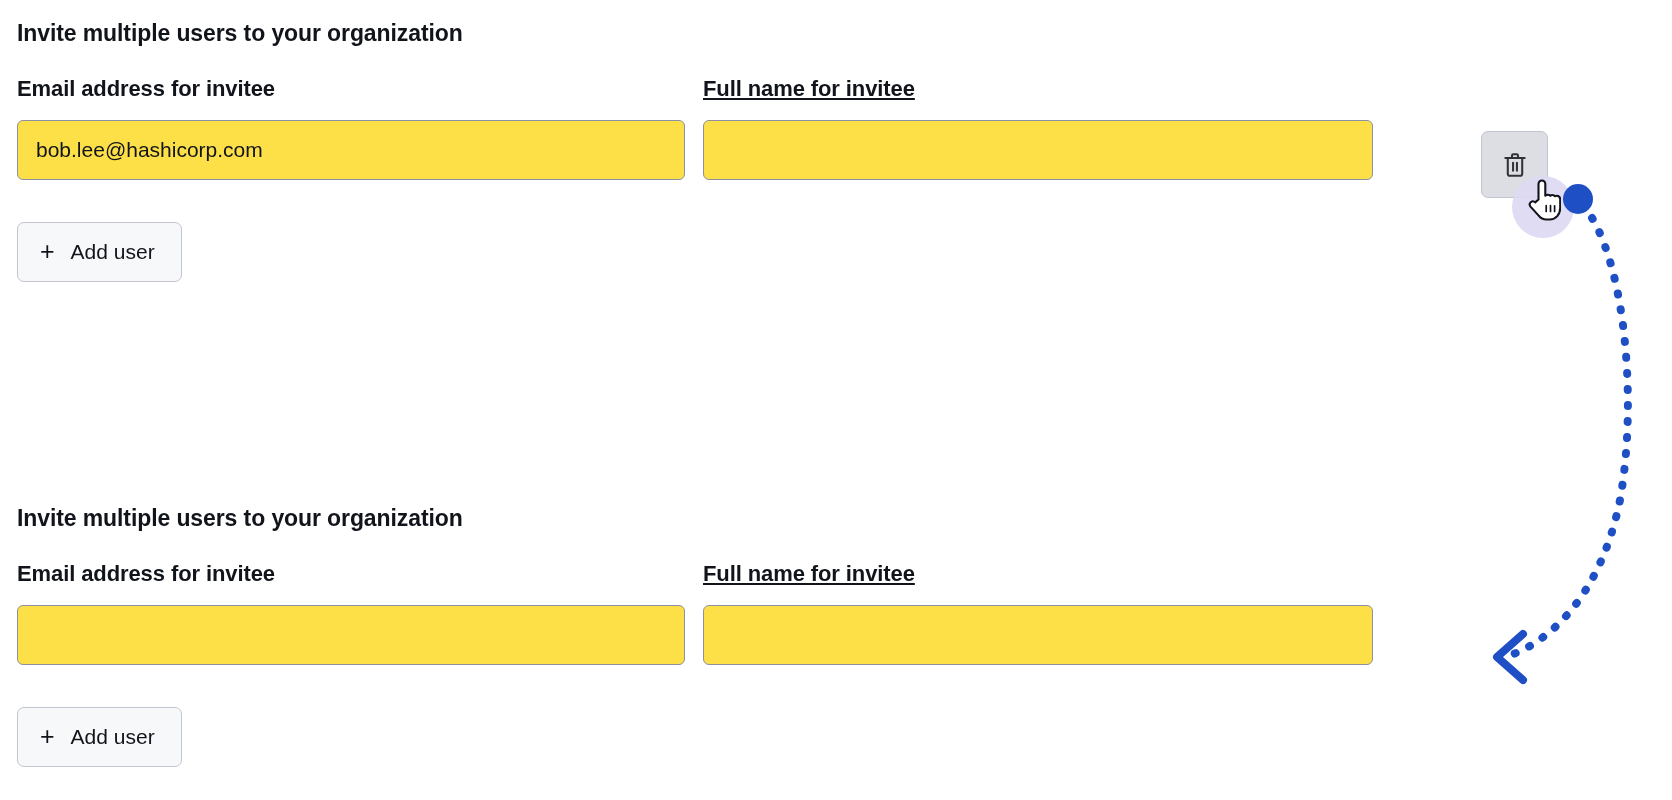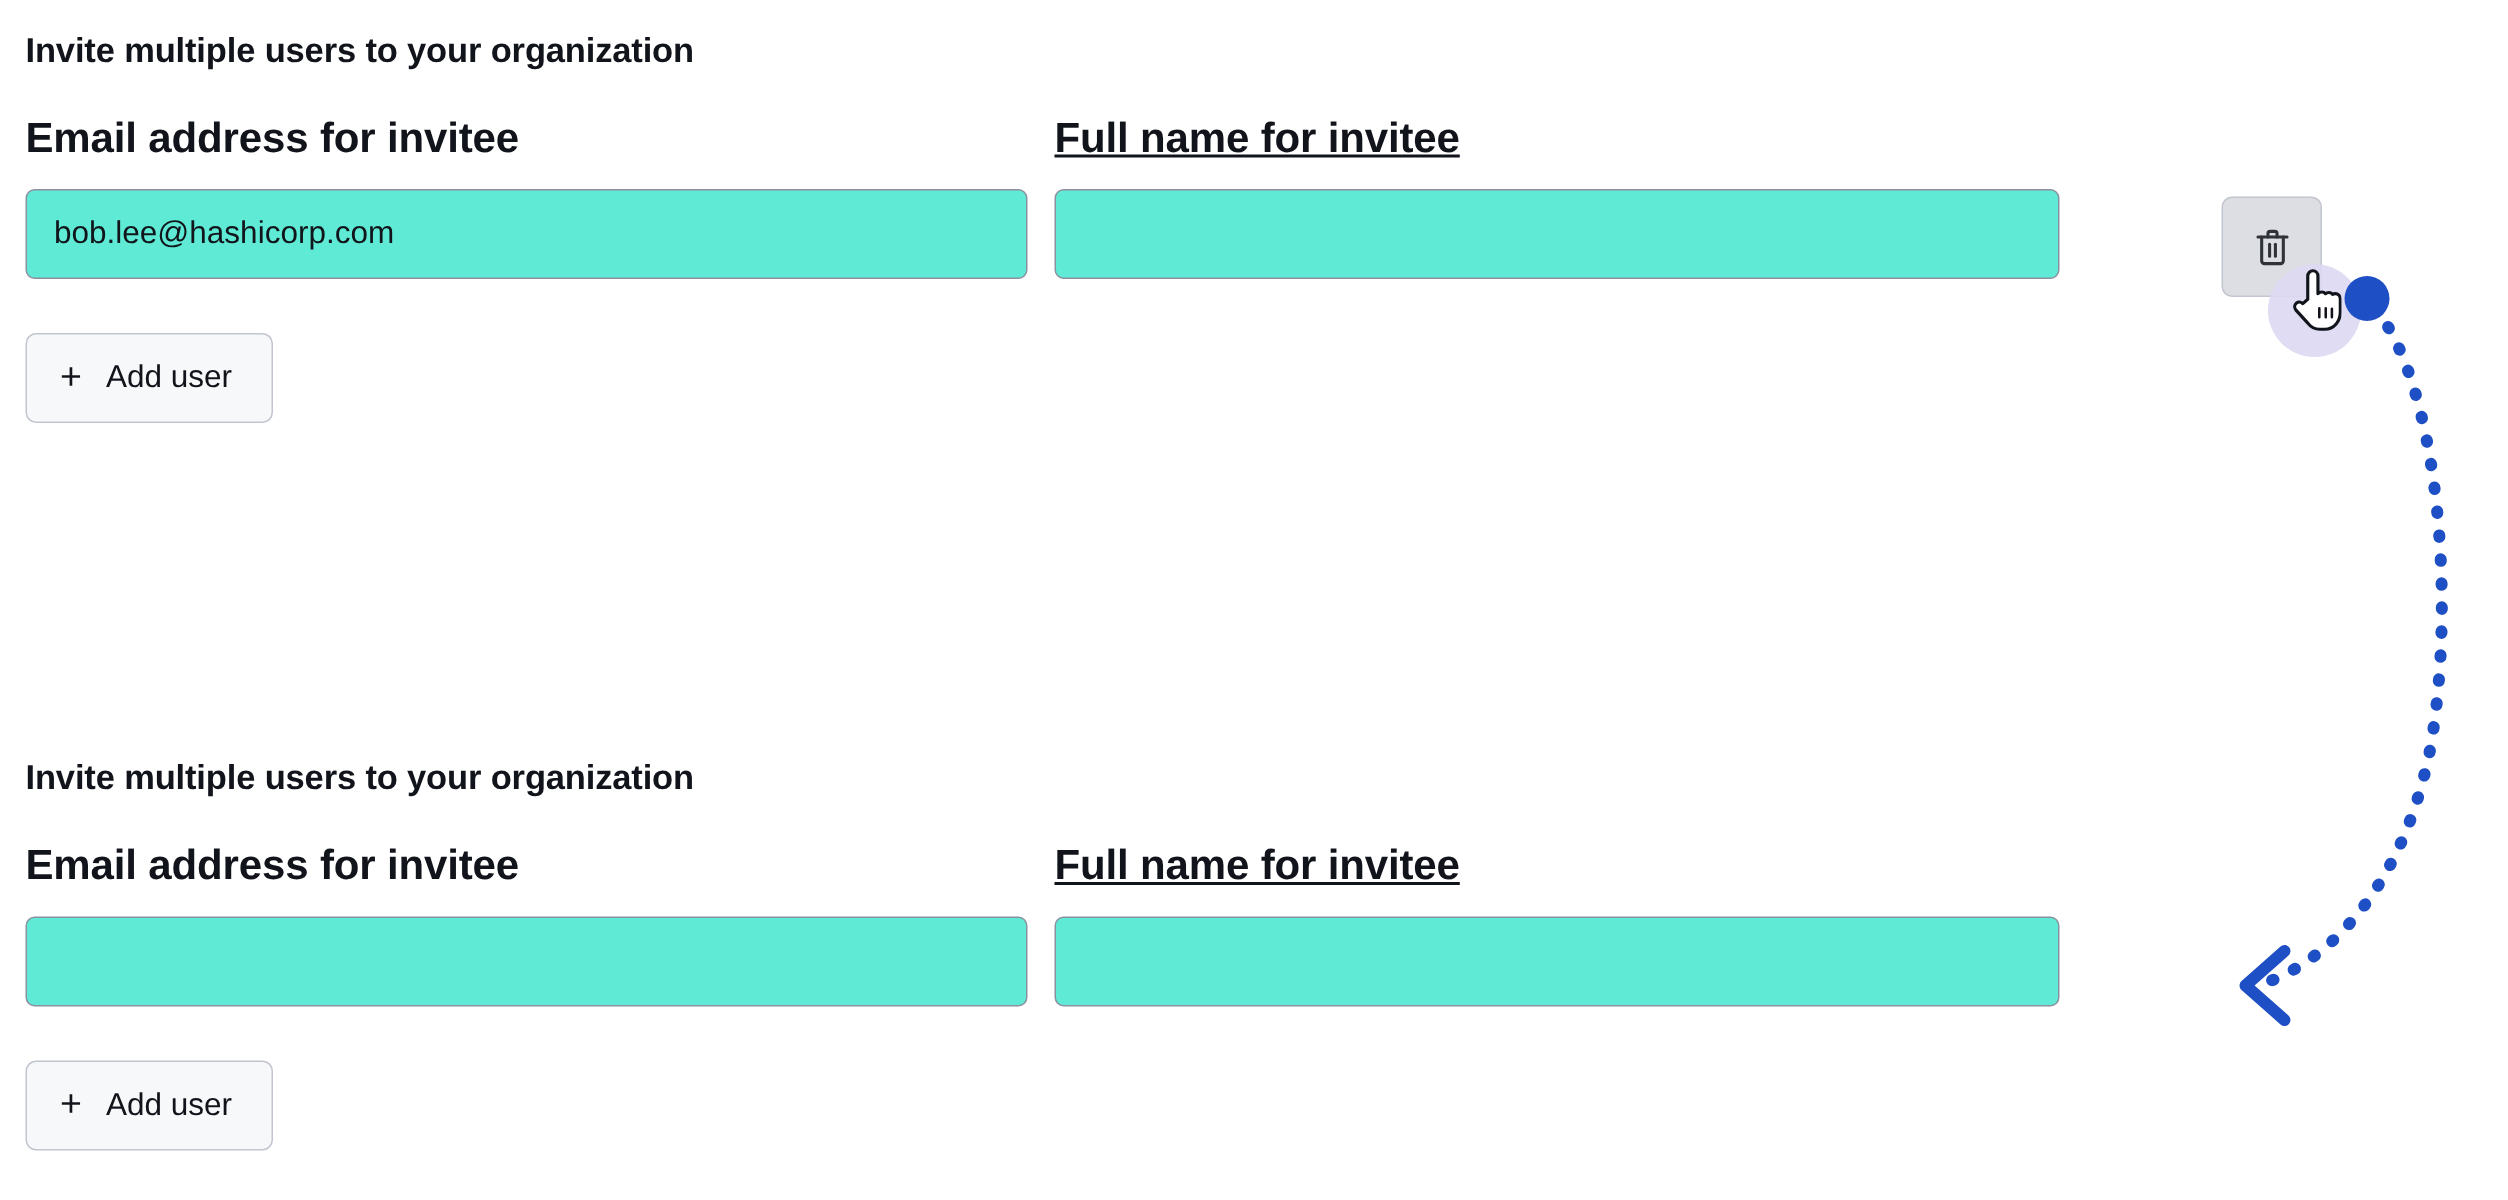--- a/index.html
+++ b/index.html
@@ -51,38 +51,38 @@
   }
 
   .field {
     position: absolute;
     top: 0;
   }
   .field.email-field-wrap { left: 17px; width: 668px; }
   .field.name-field-wrap  { left: 703px; width: 670px; text-decoration: underline; }
 
   .field-label {
-    font-size: 28px;
+    font-size: 22px;
     font-weight: bold;
     letter-spacing: -0.1px;
     color: #11141A;
     line-height: 1;
     margin: 0 0 20px 0;
     white-space: nowrap;
   }
 
   .text-input {
     display: block;
     box-sizing: border-box;
     width: 100%;
     height: 60px;
     padding: 0 18px;
     border: 1.5px solid #8C90A0;
     border-radius: 6px;
-    background: #5eead4;
+    background: #fde047;
     font-family: "Liberation Sans", sans-serif;
     font-size: 21px;
     color: #11141A;
     outline: none;
   }
   .text-input::placeholder { color: #8C90A0; }
 
   
   .delete-btn {
     position: absolute;

